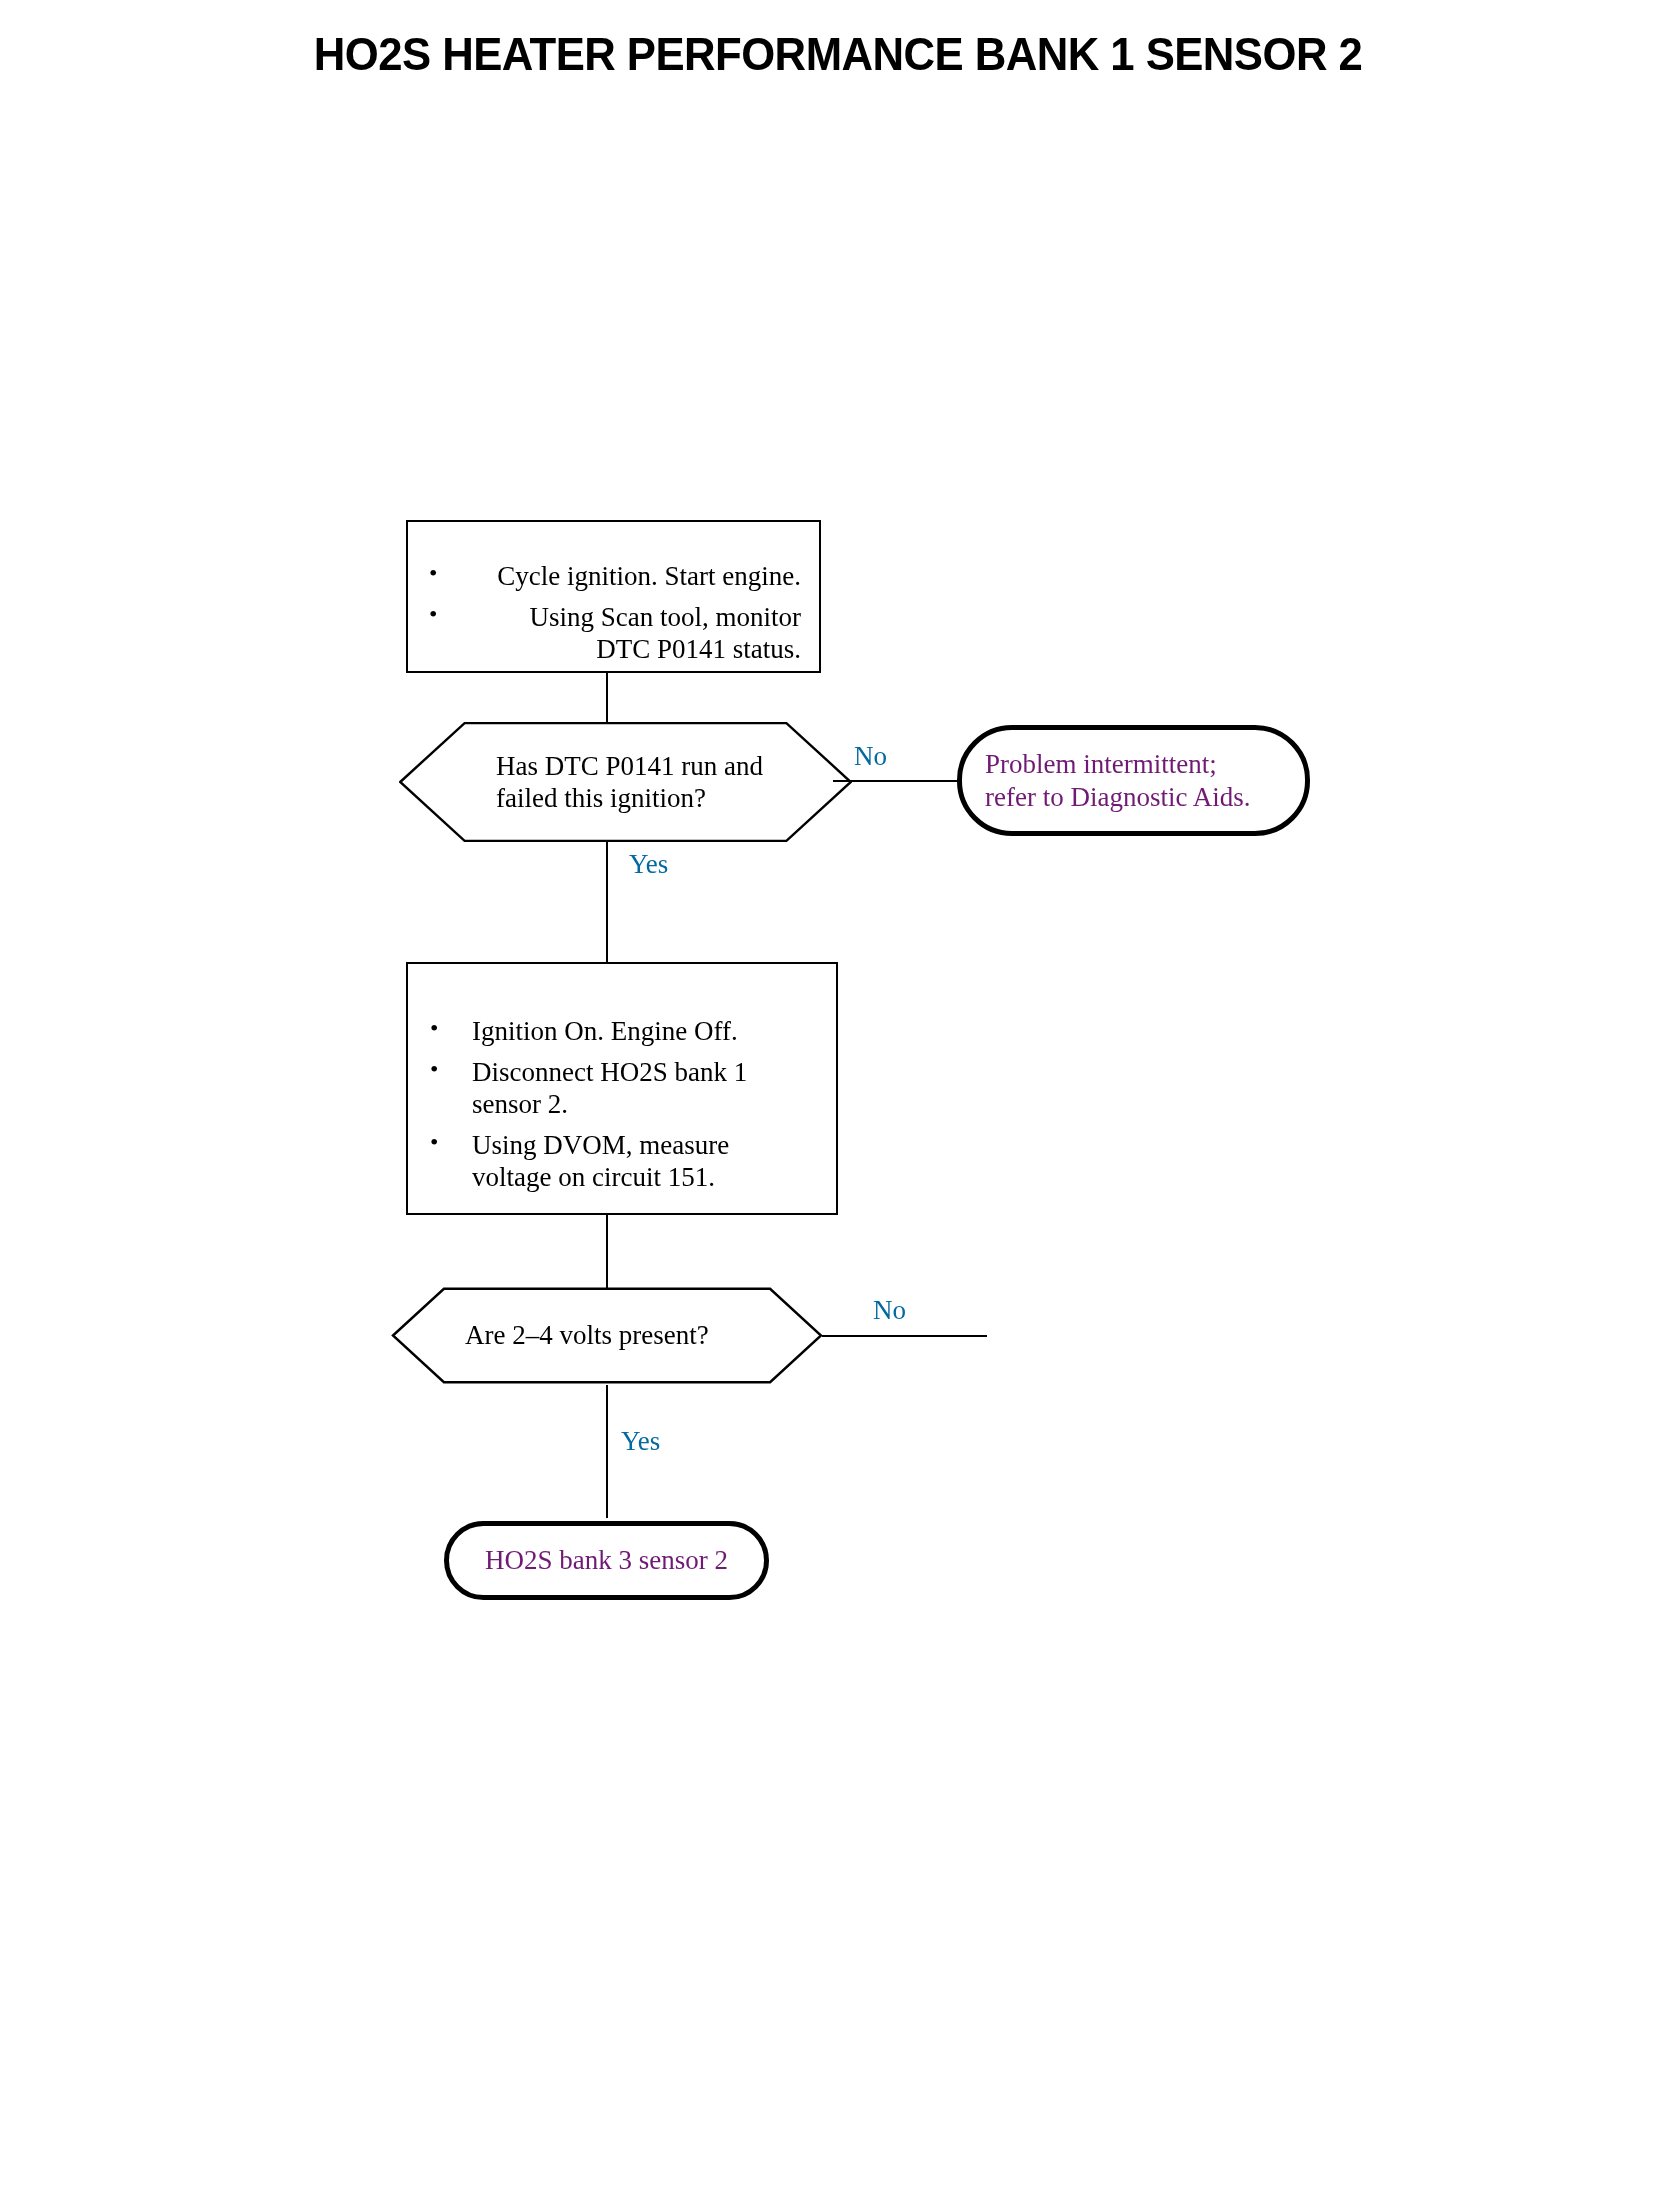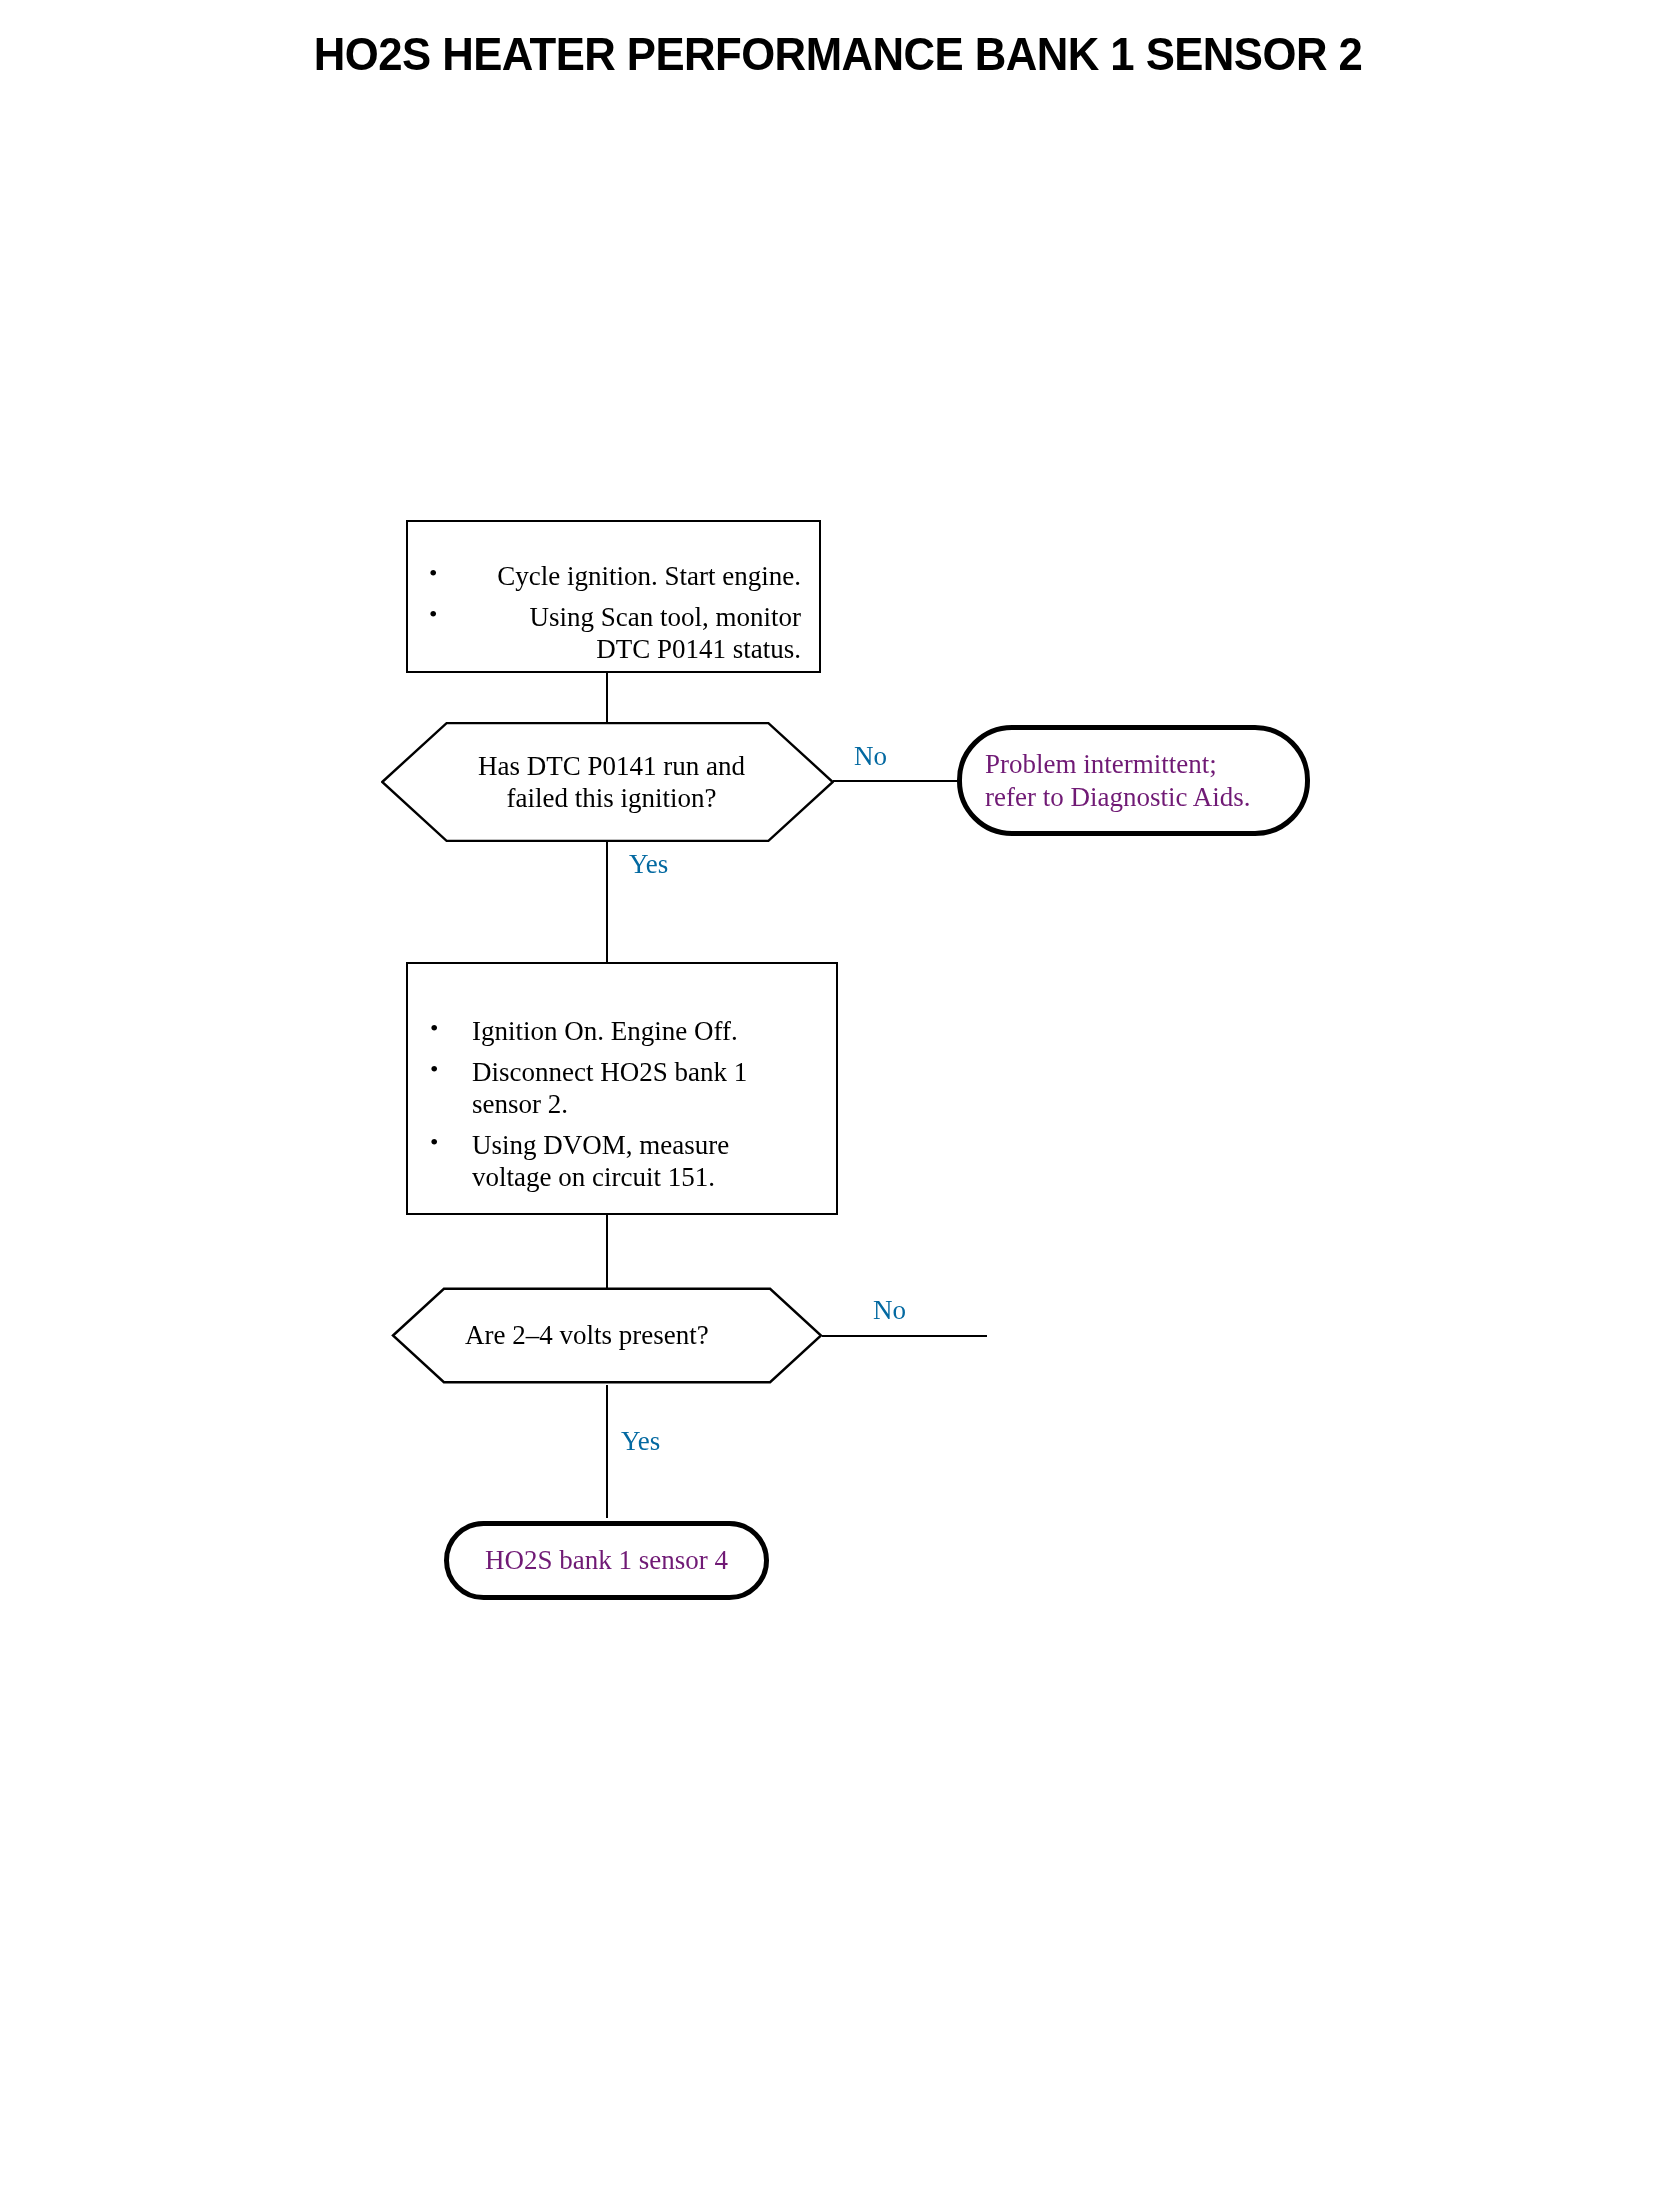--- a/index.html
+++ b/index.html
@@ -144,21 +144,21 @@
   <div class="process-box" style="left:406px; top:520px; width:415px; height:153px;">
     <ul class="bullet-list" style="left:16px; top:39px; width:377px;text-align:right;">
       <li class="bullet-item">Cycle ignition. Start engine.</li>
       <li class="bullet-item">Using Scan tool, monitor
 DTC P0141 status.</li>
     </ul>
   </div>
 
   <div class="conn-v" style="left:606px; top:673px; height:73px;"></div>
 
-  <div class="decision" style="left:381px; top:721px; width:453px; height:122px;text-align:center;">
+  <div class="decision" style="left:399px; top:721px; width:453px; height:122px;">
     <svg width="453" height="122" viewBox="0 0 746 200">
       <polygon points="2,100 108,3 638,3 744,100 638,197 108,197" fill="#ffffff" stroke="#000000" stroke-width="4"></polygon>
     </svg>
     <div class="decision-text">Has DTC P0141 run and
 failed this ignition?</div>
   </div>
 
   <div class="conn-h" style="left:833px; top:780px; width:126px;"></div>
   <div class="edge-label" style="left:854px; top:743px;">No</div>
 
@@ -190,17 +190,17 @@
   </div>
 
   <div class="conn-h" style="left:822px; top:1335px; width:165px;"></div>
   <div class="edge-label" style="left:873px; top:1297px;">No</div>
 
 
   <div class="conn-v" style="left:606px; top:1385px; height:133px;"></div>
   <div class="edge-label" style="left:621px; top:1428px;">Yes</div>
 
   <div class="terminal" style="left:444px; top:1521px; width:325px; height:79px; border-radius:40px; justify-content:center;">
-    <div class="terminal-text center">HO2S bank 1 sensor 4</div>
+    <div class="terminal-text center">HO2S bank 3 sensor 2</div>
   </div>
 
 </div>
 
 
 </body></html>

